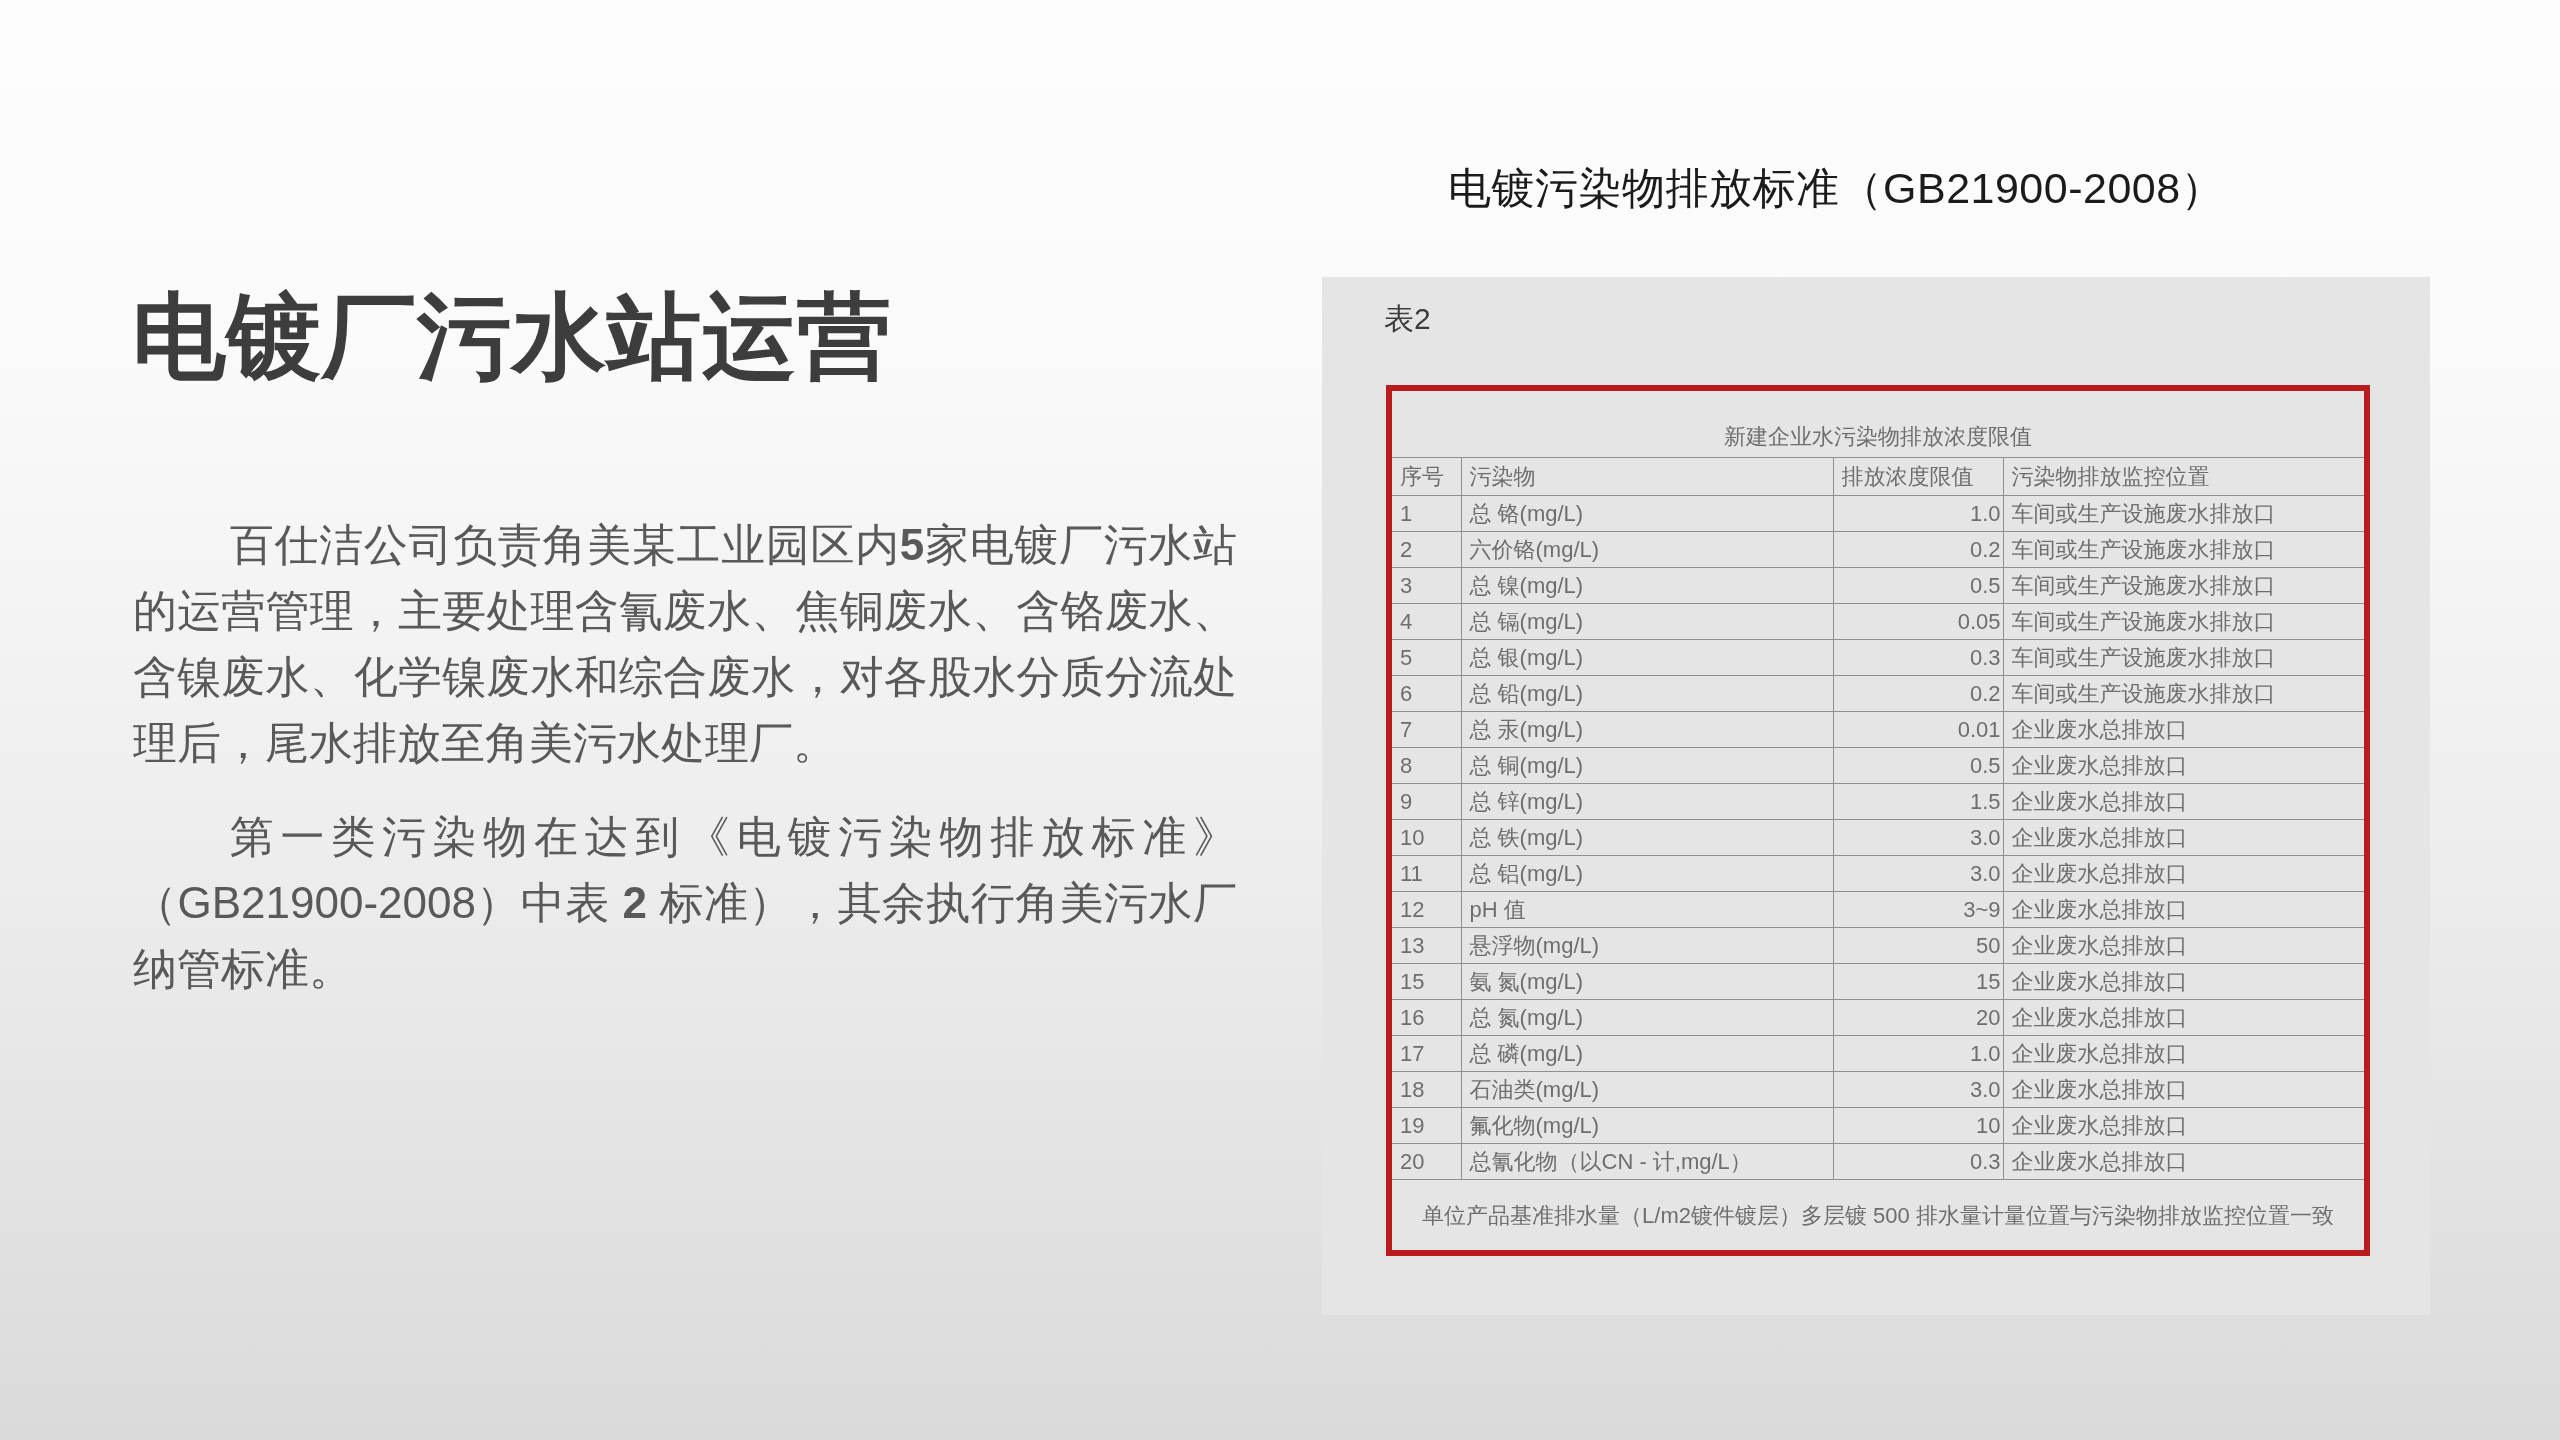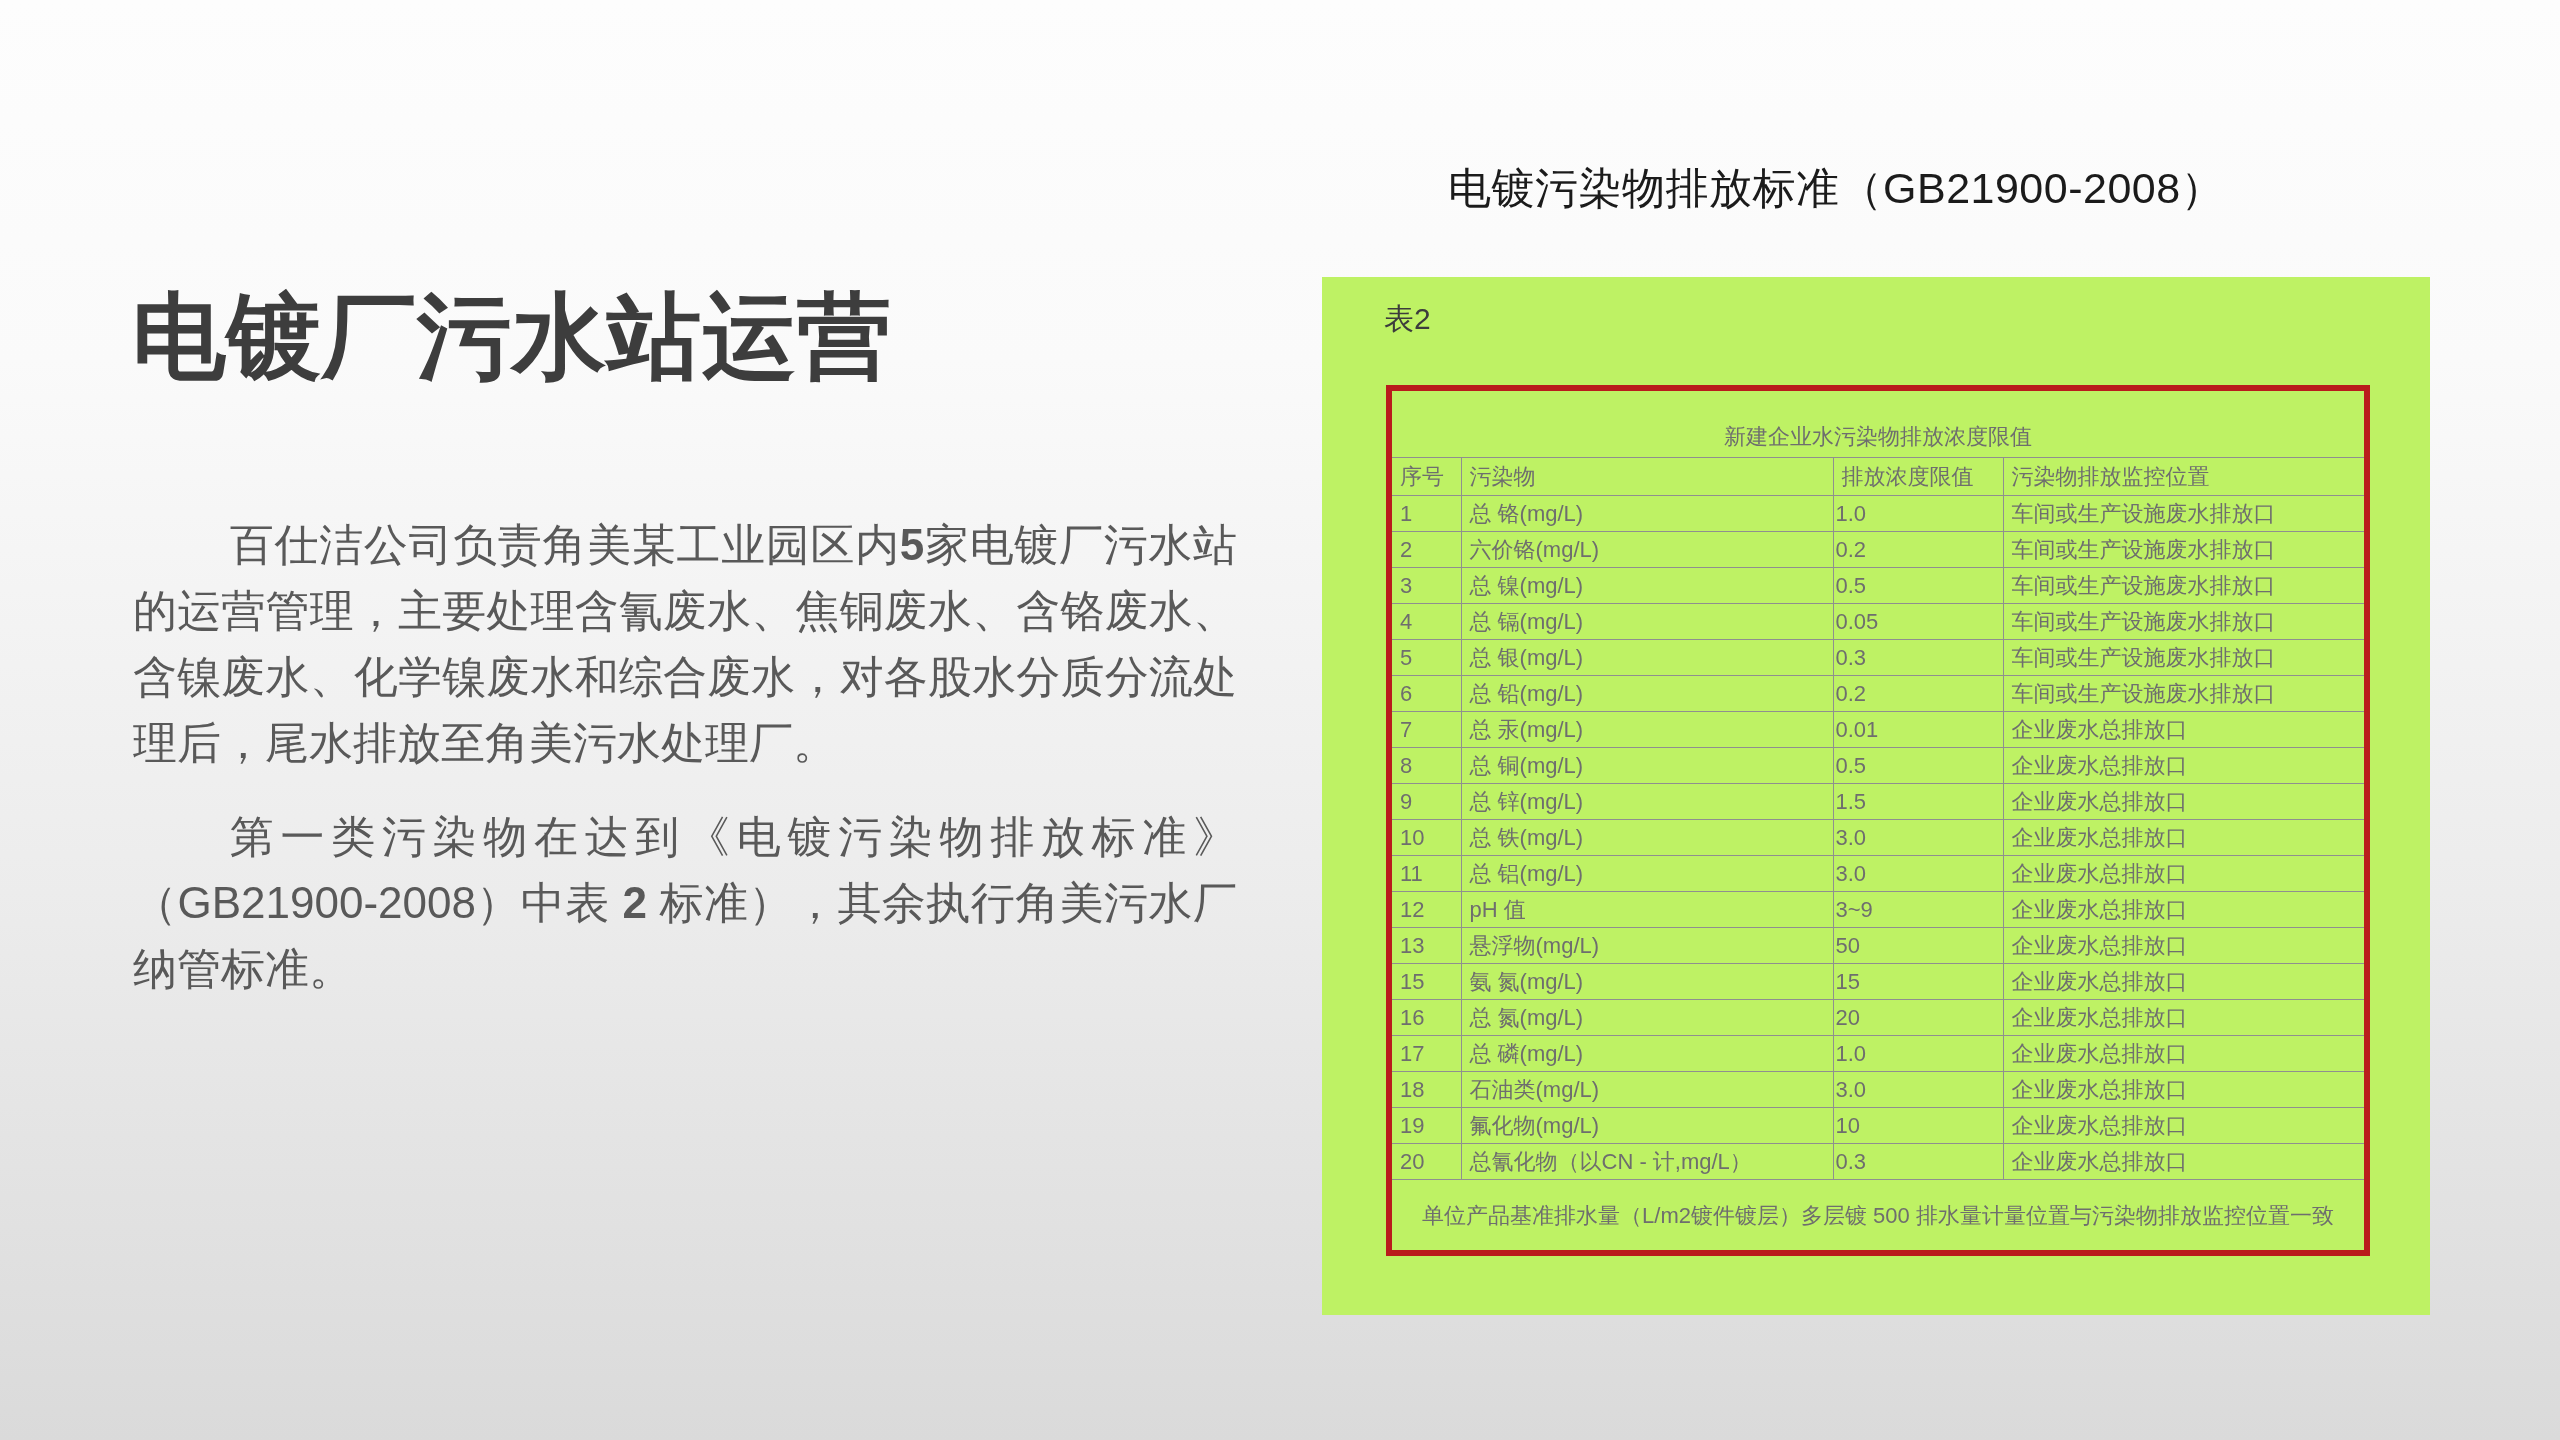--- a/index.html
+++ b/index.html
@@ -23,21 +23,21 @@
   .body-text {
     position: absolute; left: 133px; top: 512px; width: 1104px;
     font-size: 44px; line-height: 66px; color: #595959;
     text-align: justify;
   }
   .body-text p { margin: 0 0 28px 0; text-indent: 2.2em; }
   .body-text .em-num { font-weight: bold; }
 
   .panel {
     position: absolute; left: 1322px; top: 277px; width: 1108px; height: 1038px;
-    background: #bef264;
+    background: #e5e5e5;
   }
   .table-label {
     position: absolute; left: 62px; top: 22px;
     font-size: 30px; color: #3c3c3c;
   }
   table.std-table {
     position: absolute; left: 64px; top: 108px; width: 978px;
     border-collapse: collapse; table-layout: fixed;
     font-size: 22px; color: #6e6e6e;
     border: 6px solid #b91c1c;
@@ -48,21 +48,21 @@
   tr.caption-row td {
     height: 60px; text-align: center; vertical-align: bottom; padding-bottom: 5px;
   }
   tr.header-row th {
     height: 37px; font-weight: normal; text-align: left; padding: 0 8px;
     white-space: nowrap;
   }
   tbody.std-rows td {
     height: 35px; padding: 0 8px; white-space: nowrap;
   }
-  tbody.std-rows td:nth-child(3) { text-align: left; padding: 0 2px; }
+  tbody.std-rows td:nth-child(3) { text-align: right; padding: 0 2px; }
   tfoot td {
     height: 66px; text-align: center; vertical-align: middle;
     padding: 2px 4px; line-height: 31px;
   }
 </style>
 </head>
 <body>
 
 <div class="slide">
 

